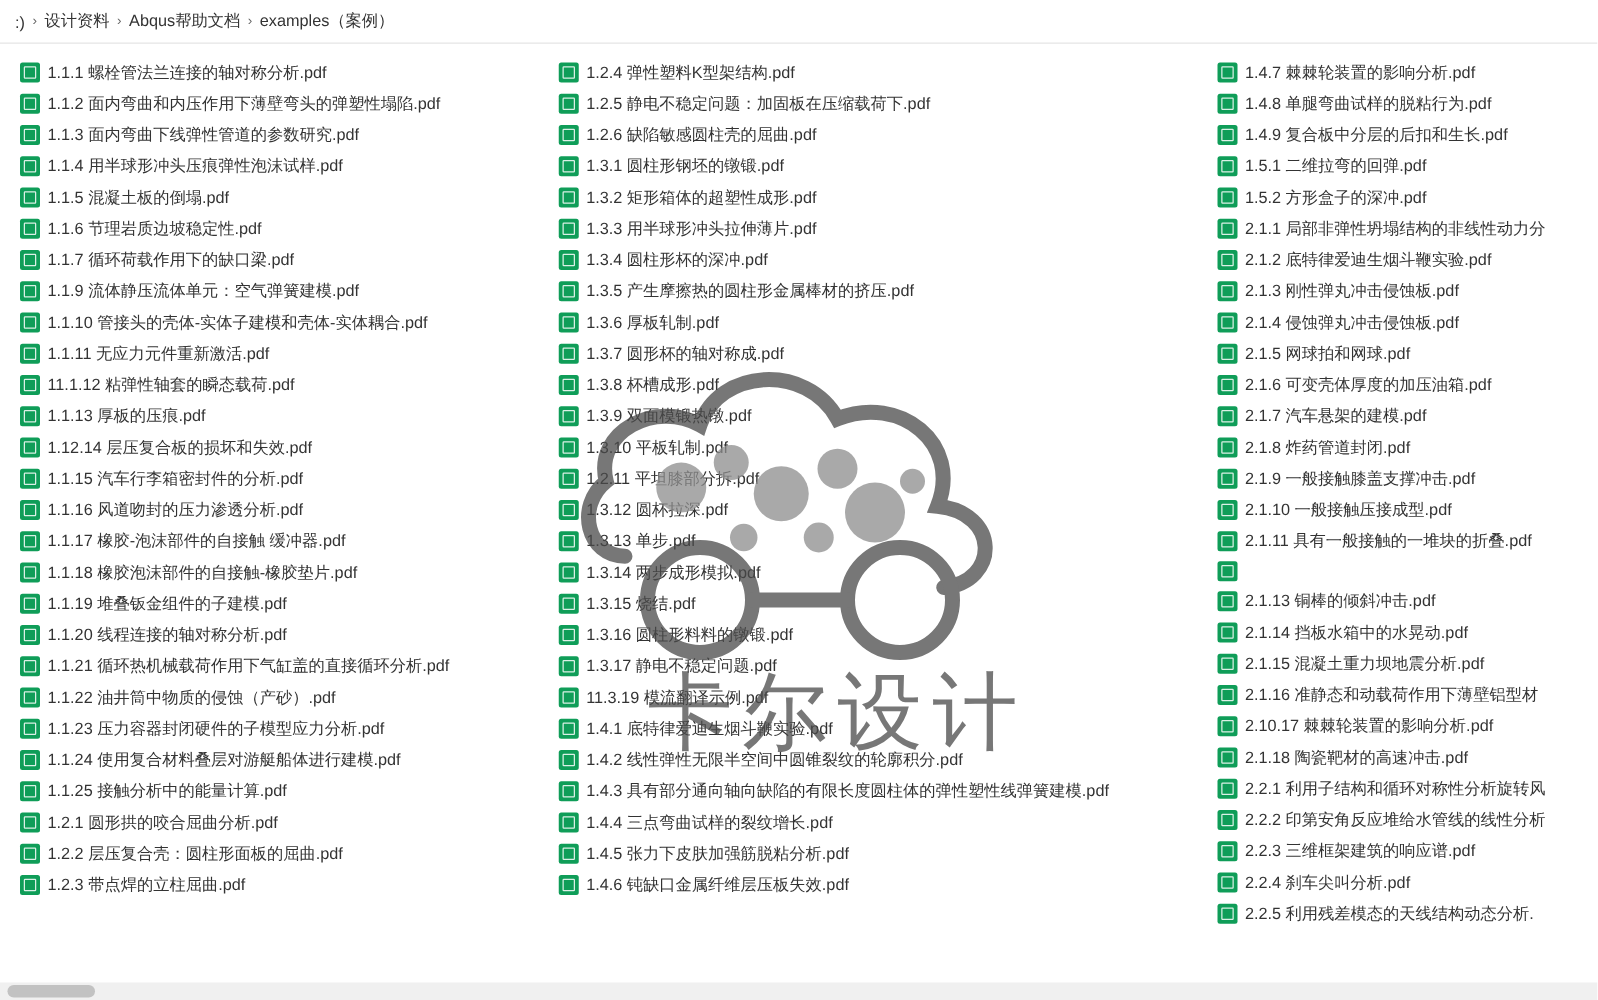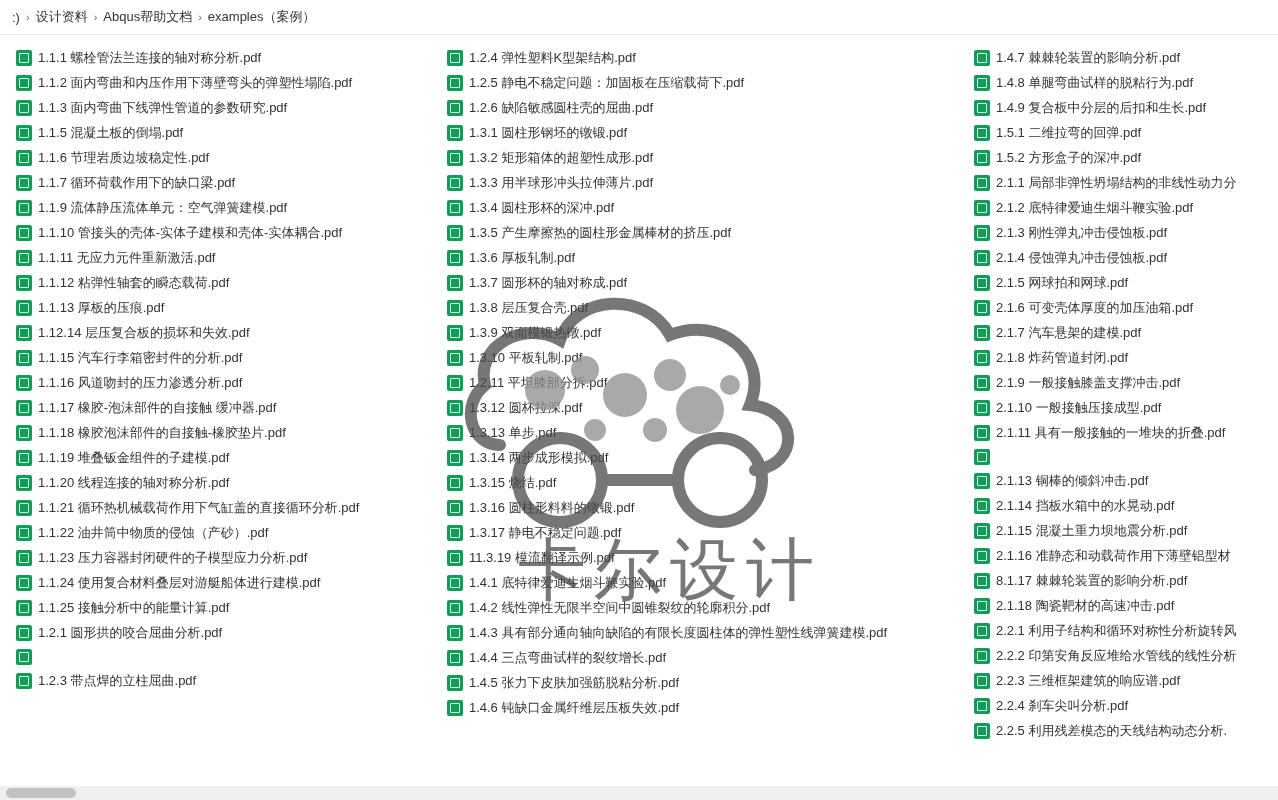--- a/index.html
+++ b/index.html
@@ -45,20 +45,24 @@
           <div class="file-item">
             <span class="pdf-icon"></span>
             <span>1.1.2 面内弯曲和内压作用下薄壁弯头的弹塑性塌陷.pdf</span>
           </div>
           <div class="file-item">
             <span class="pdf-icon"></span>
             <span>1.1.3 面内弯曲下线弹性管道的参数研究.pdf</span>
           </div>
           <div class="file-item">
             <span class="pdf-icon"></span>
+            <span>1.1.4 用半球形冲头压痕弹性泡沫试样.pdf</span>
+          </div>
+          <div class="file-item">
+            <span class="pdf-icon"></span>
             <span>1.1.5 混凝土板的倒塌.pdf</span>
           </div>
           <div class="file-item">
             <span class="pdf-icon"></span>
             <span>1.1.6 节理岩质边坡稳定性.pdf</span>
           </div>
           <div class="file-item">
             <span class="pdf-icon"></span>
             <span>1.1.7 循环荷载作用下的缺口梁.pdf</span>
           </div>
@@ -69,21 +73,21 @@
           <div class="file-item">
             <span class="pdf-icon"></span>
             <span>1.1.10 管接头的壳体-实体子建模和壳体-实体耦合.pdf</span>
           </div>
           <div class="file-item">
             <span class="pdf-icon"></span>
             <span>1.1.11 无应力元件重新激活.pdf</span>
           </div>
           <div class="file-item">
             <span class="pdf-icon"></span>
-            <span>1.1.12 粘弹性轴套的瞬态载荷.pdf</span>
+            <span>11.1.12 粘弹性轴套的瞬态载荷.pdf</span>
           </div>
           <div class="file-item">
             <span class="pdf-icon"></span>
             <span>1.1.13 厚板的压痕.pdf</span>
           </div>
           <div class="file-item">
             <span class="pdf-icon"></span>
             <span>1.12.14 层压复合板的损坏和失效.pdf</span>
           </div>
           <div class="file-item">
@@ -129,20 +133,21 @@
           <div class="file-item">
             <span class="pdf-icon"></span>
             <span>1.1.25 接触分析中的能量计算.pdf</span>
           </div>
           <div class="file-item">
             <span class="pdf-icon"></span>
             <span>1.2.1 圆形拱的咬合屈曲分析.pdf</span>
           </div>
           <div class="file-item">
             <span class="pdf-icon"></span>
+            <span>1.2.2 层压复合壳：圆柱形面板的屈曲.pdf</span>
           </div>
           <div class="file-item">
             <span class="pdf-icon"></span>
             <span>1.2.3 带点焊的立柱屈曲.pdf</span>
           </div>
         </div>
         <div class="col" style="width: 530px;">
           <div class="file-item">
             <span class="pdf-icon"></span>
             <span>1.2.4 弹性塑料K型架结构.pdf</span>
@@ -178,21 +183,21 @@
           <div class="file-item">
             <span class="pdf-icon"></span>
             <span>1.3.6 厚板轧制.pdf</span>
           </div>
           <div class="file-item">
             <span class="pdf-icon"></span>
             <span>1.3.7 圆形杯的轴对称成.pdf</span>
           </div>
           <div class="file-item">
             <span class="pdf-icon"></span>
-            <span>1.3.8 层压复合壳.pdf</span>
+            <span>1.3.8 杯槽成形.pdf</span>
           </div>
           <div class="file-item">
             <span class="pdf-icon"></span>
             <span>1.3.9 双面模锻热镦.pdf</span>
           </div>
           <div class="file-item">
             <span class="pdf-icon"></span>
             <span>1.3.10 平板轧制.pdf</span>
           </div>
           <div class="file-item">
@@ -331,21 +336,21 @@
           <div class="file-item">
             <span class="pdf-icon"></span>
             <span>2.1.15 混凝土重力坝地震分析.pdf</span>
           </div>
           <div class="file-item">
             <span class="pdf-icon"></span>
             <span>2.1.16 准静态和动载荷作用下薄壁铝型材</span>
           </div>
           <div class="file-item">
             <span class="pdf-icon"></span>
-            <span>8.1.17 棘棘轮装置的影响分析.pdf</span>
+            <span>2.10.17 棘棘轮装置的影响分析.pdf</span>
           </div>
           <div class="file-item">
             <span class="pdf-icon"></span>
             <span>2.1.18 陶瓷靶材的高速冲击.pdf</span>
           </div>
           <div class="file-item">
             <span class="pdf-icon"></span>
             <span>2.2.1 利用子结构和循环对称性分析旋转风</span>
           </div>
           <div class="file-item">

